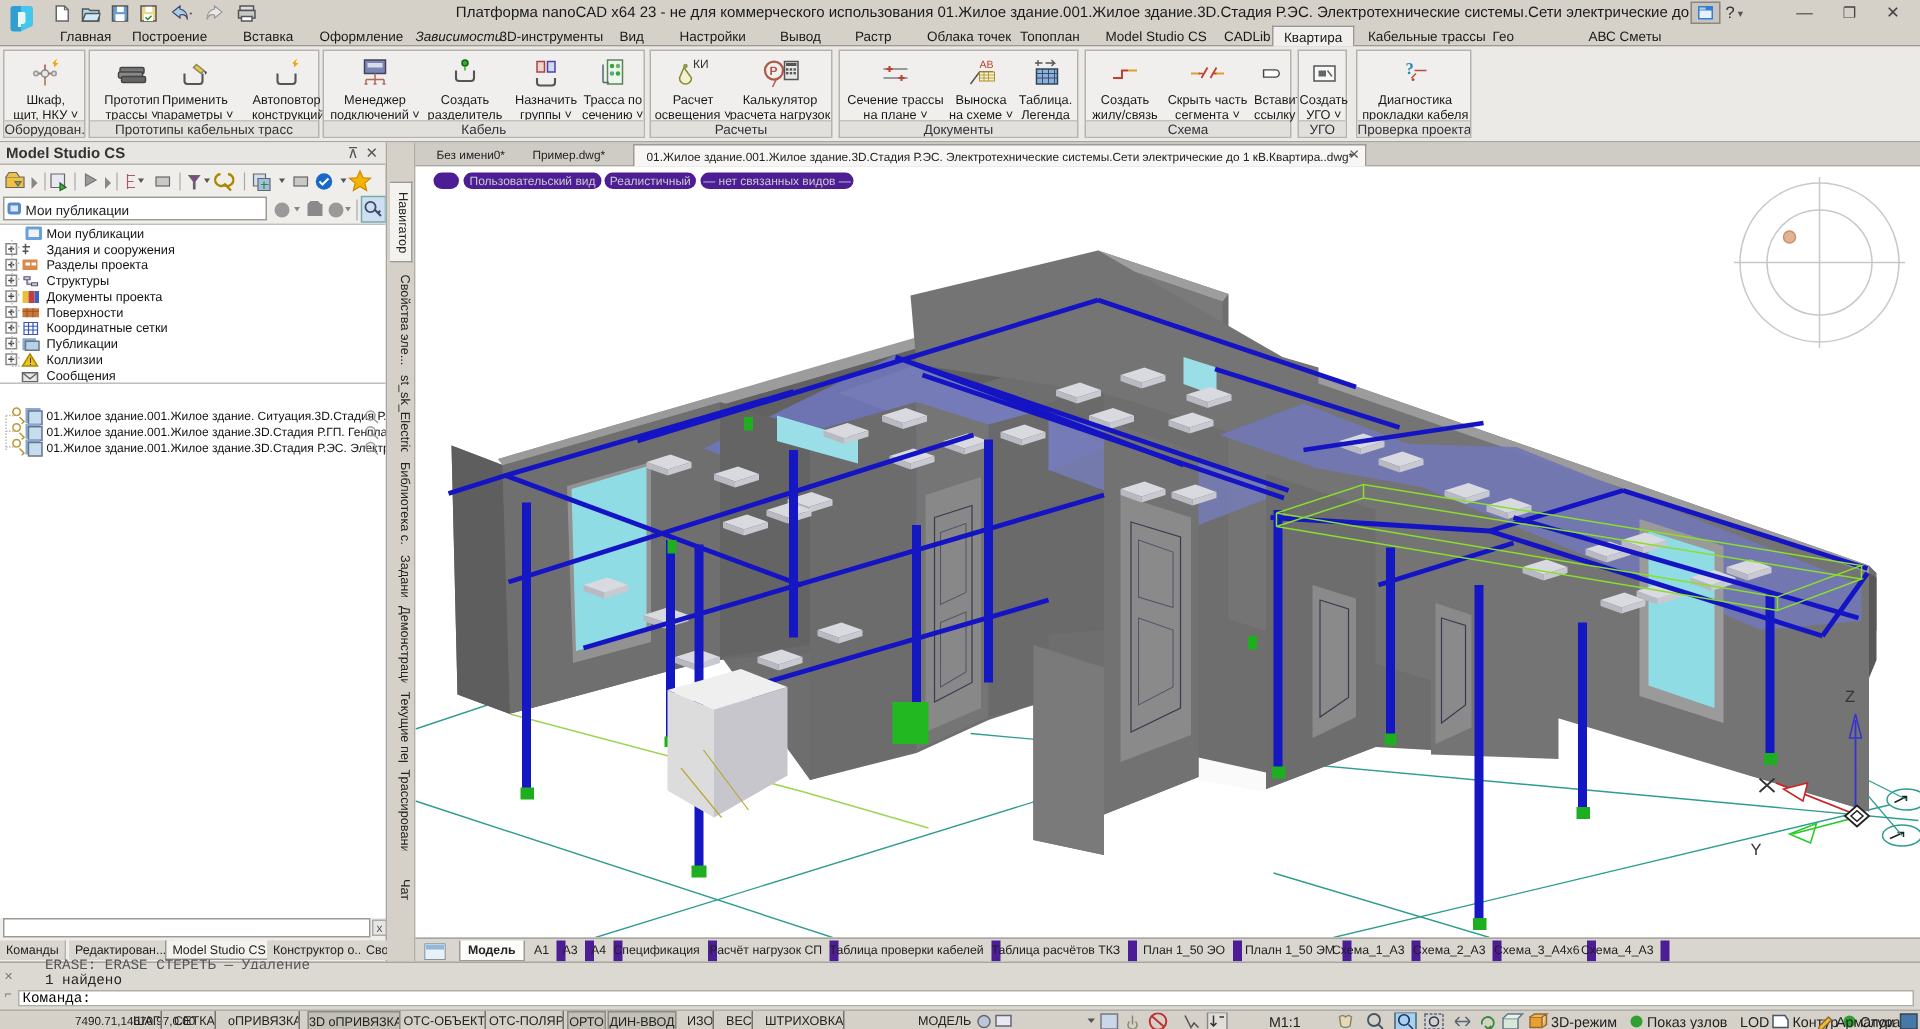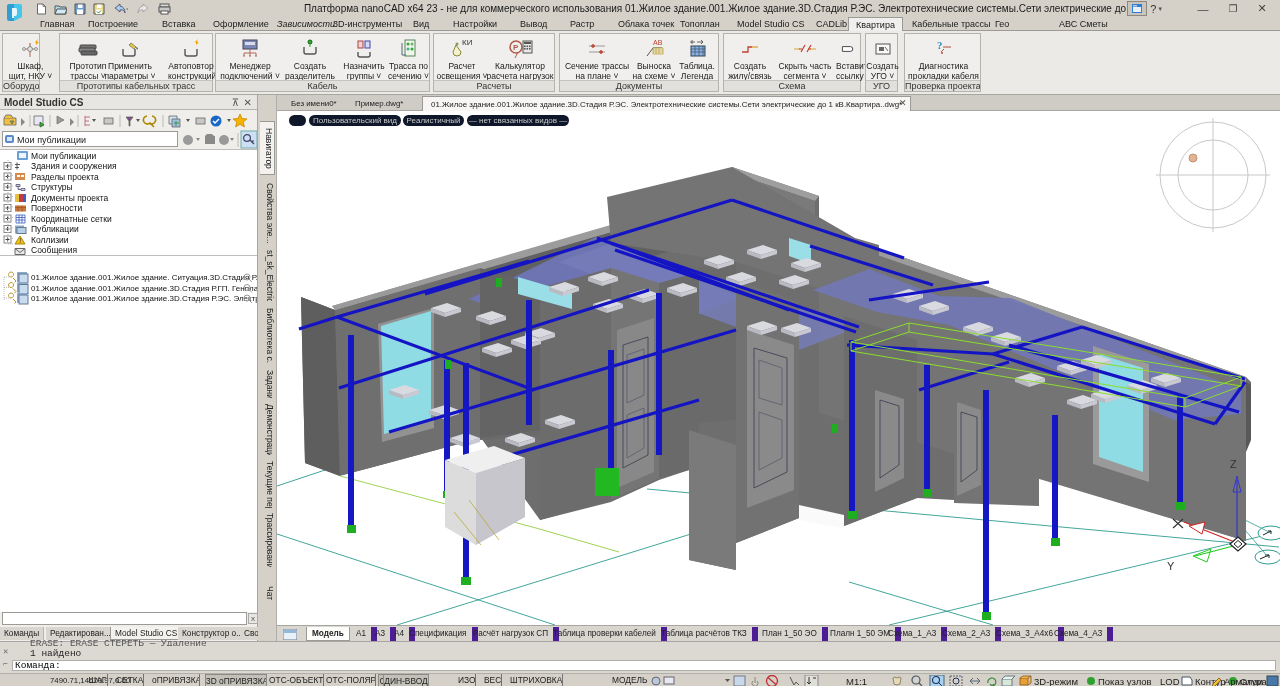--- a/index.html
+++ b/index.html
@@ -46,21 +46,21 @@
   
   #doctabs { left:277px; top:95px; width:1003px; height:16px; background:#cfccc5; border-bottom:1px solid #a8a6a0; font-size:8.7px; color:#222; }
   .dtab { position:absolute; top:1px; height:15px; line-height:15px; padding:0 8px; font-size:7.9px; }
   .dtab.act { background:#f7f6f4; border:1px solid #9c9a94; border-bottom:none; }
   #canvas { left:277px; top:111px; width:1003px; height:514px; background:#ffffff; }
   #laytabs { left:277px; top:625px; width:1003px; height:16px; background:#d9d6cf; border-top:1px solid #a8a6a0; font-size:9.5px; color:#222; }
   .lytab { position:absolute; top:1px; height:14px; line-height:14px; padding:0 5px; border-right:6px solid #4c1d95; white-space:nowrap; font-size:8.2px; }
   .lytab.act { background:#fdfdfc; border:1px solid #9c9a94; border-top:none; font-weight:bold;}
 
   
-  .pill { position:absolute; height:11px; border-radius:6px; background:#0f172a; color:#c9c9c9; font-size:8px; line-height:11px; text-align:center; white-space:nowrap; overflow:hidden; }
+  .pill { position:absolute; height:11px; border-radius:6px; background:#4c1d95; color:#c9c9c9; font-size:8px; line-height:11px; text-align:center; white-space:nowrap; overflow:hidden; }
 
   
   #cmdarea { left:0; top:641px; width:1280px; height:32px; background:#dcd9d3; border-top:1px solid #a8a6a0; font-family:"Liberation Mono", monospace; font-size:9.5px; color:#222; }
   #cmd-input { position:absolute; left:12px; top:660px; width:1264px; height:11px; background:#fff; border:1px solid #b0aeaa; font-family:"Liberation Mono", monospace; font-size:9.5px; line-height:10px; padding-left:2px; }
 
   
   #statusbar { left:0; top:673px; width:1280px; height:13px; background:#d5d1c9; border-top:1px solid #b0aea8; font-size:8.8px; color:#222; }
   .sbtn { position:absolute; top:0px; height:13px; line-height:13px; padding:0; border-right:1px solid #737373; font-size:8.4px; text-align:center; overflow:hidden; white-space:nowrap; }
   .sbtn.on { background:#c3c0b8; border:1px solid #8c8a84; }
 </style>
@@ -137,21 +137,21 @@
 
 <div class="menu-item abs" style="left:680px;top:18px;">Топоплан</div>
 <div class="menu-item abs" style="left:737px;top:18px;">Model Studio CS</div>
 <div class="menu-item abs" style="left:816px;top:18px;">CADLib Проект</div>
 <div class="menu-item menu-active abs" style="left:848px;top:17px;">Квартира</div>
 <div class="menu-item abs" style="left:912px;top:18px;">Кабельные трассы</div>
 <div class="menu-item abs" style="left:995px;top:18px;">Гео</div>
 <div class="menu-item abs" style="left:1027px;top:18px;margin-left:32px;">АВС Сметы</div>
 
 <div class="abs" id="ribbon">
-  <div class="rgroup" style="left:2px;width:38px;">
+  <div class="rgroup" style="left:2px;width:55px;">
     <div class="rbtn" style="left:0;width:55px;">
       <div class="ric">
           <svg width="26" height="24" viewBox="0 0 26 24">
             <path d="M6 12 h12 M12 6 v10" stroke="#b06a5a" stroke-width="1.2" fill="none"></path>
             <circle cx="12" cy="12" r="2.4" fill="#e8e8e8" stroke="#888"></circle>
             <circle cx="6" cy="12" r="1.5" fill="#ddd" stroke="#999"></circle>
             <circle cx="18" cy="12" r="1.5" fill="#ddd" stroke="#999"></circle>
             <path d="M12 16 v4" stroke="#b06a5a"></path>
             <path d="M17 5 l3-3 -1 3 2 0 -3 3 0-2z" fill="#f0a800"></path>
           </svg>
@@ -802,21 +802,21 @@
 
 <div class="abs" id="statusbar">
   <div style="position:absolute;left:2px;top:0;line-height:13px;font-size:7.8px;margin-left:48px;">7490.71,14670.97,0.00</div>
   <div class="sbtn" style="left:88px;width:20px;">ШАГ</div>
   <div class="sbtn" style="left:116px;width:28px;">СЕТКА</div>
   <div class="sbtn" style="left:152px;width:48px;">оПРИВЯЗКА</div>
   <div class="sbtn on" style="left:205px;width:62px;">3D оПРИВЯЗКА</div>
   <div class="sbtn" style="left:269px;width:55px;">ОТС-ОБЪЕКТ</div>
   <div class="sbtn" style="left:326px;width:50px;">ОТС-ПОЛЯР</div>
   <div class="sbtn on" style="left:378px;width:26px;">ОРТО</div>
-  <div class="sbtn on" style="left:383px;width:46px;">ДИН-ВВОД</div>
+  <div class="sbtn on" style="left:405px;width:46px;">ДИН-ВВОД</div>
   <div class="sbtn" style="left:458px;width:18px;">ИЗО</div>
   <div class="sbtn" style="left:484px;width:18px;">ВЕС</div>
   <div class="sbtn" style="left:510px;width:53px;">ШТРИХОВКА</div>
   <div style="position:absolute;left:612px;top:0;line-height:13px;font-size:8.4px;">МОДЕЛЬ</div>
   <svg style="position:absolute;left:650px;top:1px;" width="630" height="12" viewBox="0 0 630 12">
     <g font-family="Liberation Sans" font-size="9.5" fill="#222">
       <circle cx="6" cy="6" r="4" fill="#b8c8d8" stroke="#667"></circle>
       <rect x="14" y="2" width="10" height="7" fill="#e8e8f0" stroke="#667"></rect>
       <path d="M75 4 l5 0 -2.5 3z" fill="#555"></path>
       <rect x="84" y="1" width="11" height="10" fill="#c8d8e8" stroke="#778"></rect>

